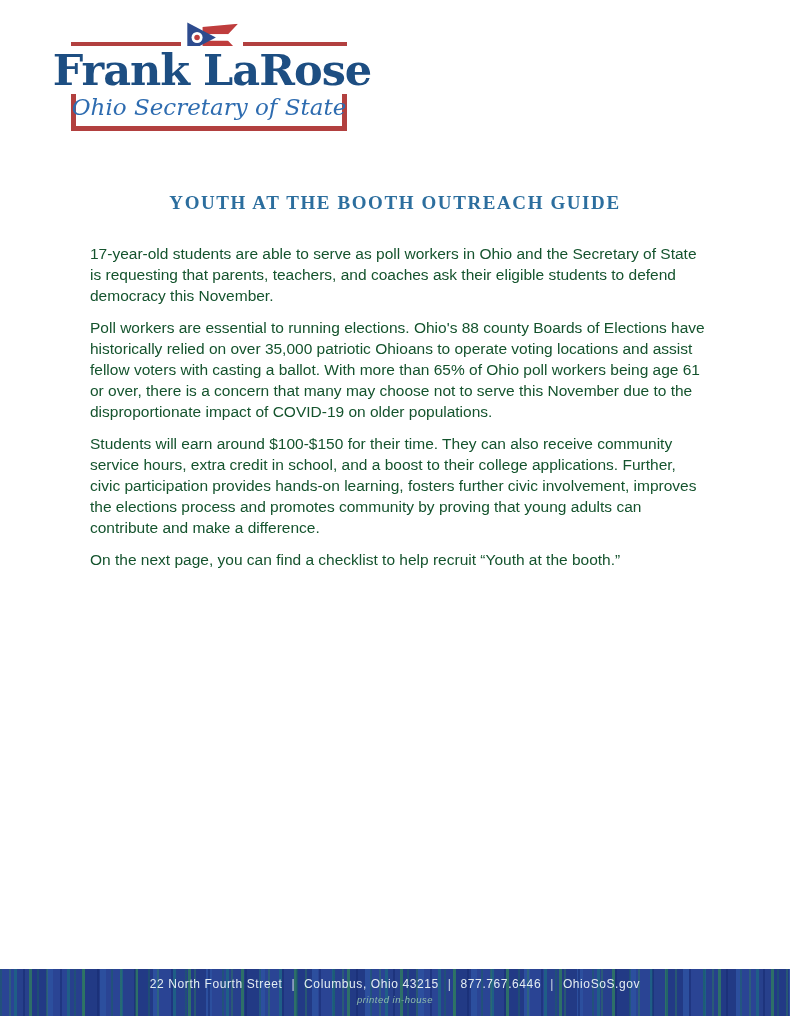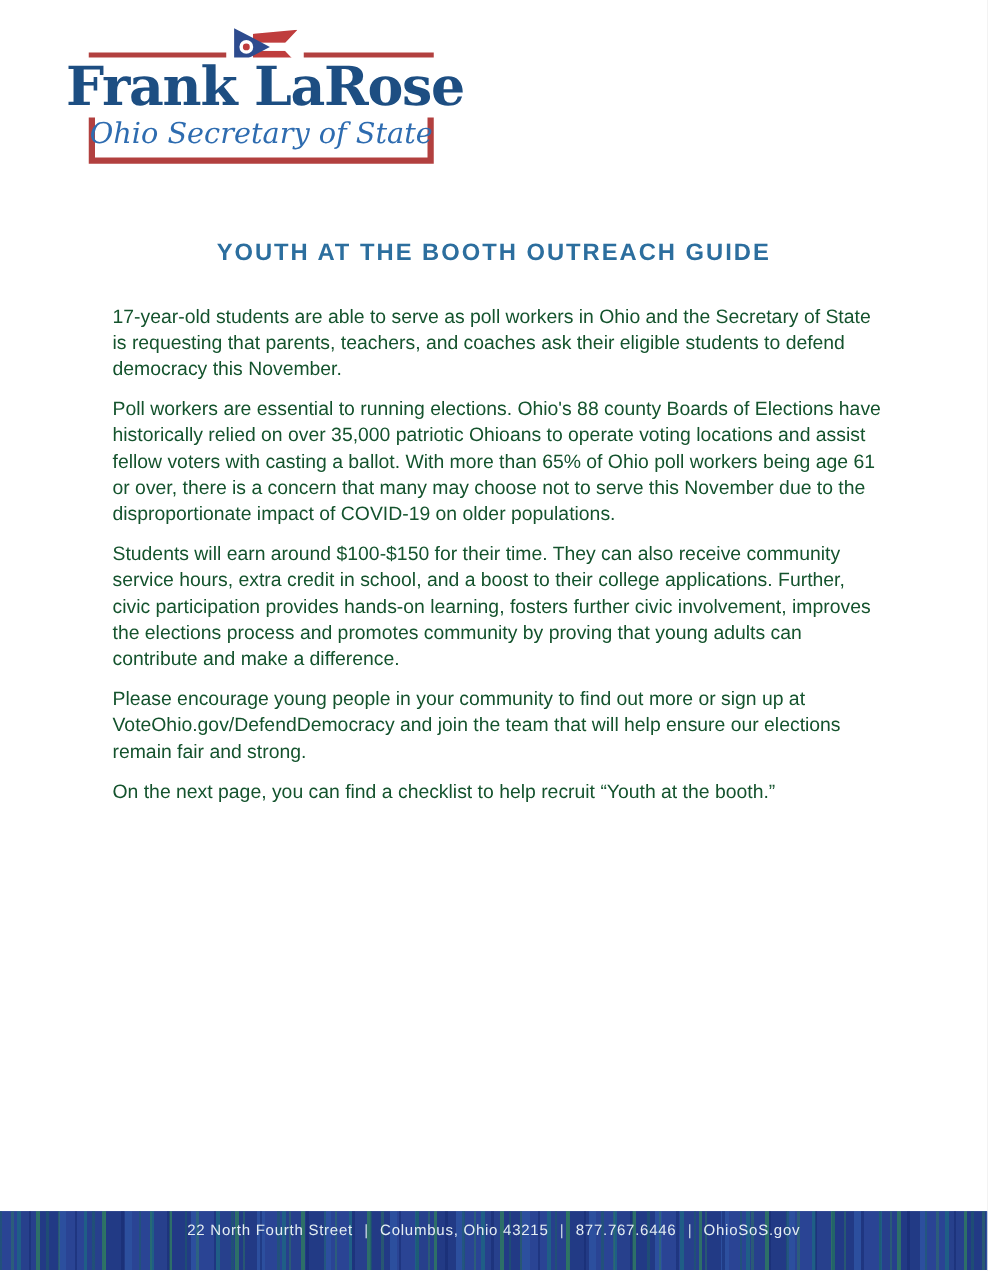--- a/index.html
+++ b/index.html
@@ -45,20 +45,21 @@
     color:#2e6cb0;
   }
 
   
   .doc-title {
     position:absolute; left:0; top:192px; width:790px;
     text-align:center;
     font-size:19px; font-weight:bold;
     letter-spacing:1.6px;
     color:#2c6e9e;
+    font-family:Liberation Serif, serif;
   }
   .paragraphs {
     position:absolute; left:90px; top:243px; width:620px;
     font-size:15.5px; line-height:21px;
     color:#14532d;
   }
   .paragraphs p { margin:0 0 11px 0; }
 
   
   .footer-band {
@@ -117,24 +118,24 @@
     <div class="logo-subtitle">Ohio Secretary of State</div>
   </header>
 
   <main>
     <h1 class="doc-title">YOUTH AT THE BOOTH OUTREACH GUIDE</h1>
 
     <div class="paragraphs">
       <p>17-year-old students are able to serve as poll workers in Ohio and the Secretary of State is requesting that parents, teachers, and coaches ask their eligible students to defend democracy this November.</p>
       <p>Poll workers are essential to running elections. Ohio's 88 county Boards of Elections have historically relied on over 35,000 patriotic Ohioans to operate voting locations and assist fellow voters with casting a ballot. With more than 65% of Ohio poll workers being age 61 or over, there is a concern that many may choose not to serve this November due to the disproportionate impact of COVID-19 on older populations.</p>
       <p>Students will earn around $100-$150 for their time. They can also receive community service hours, extra credit in school, and a boost to their college applications. Further, civic participation provides hands-on learning, fosters further civic involvement, improves the elections process and promotes community by proving that young adults can contribute and make a difference.</p>
-      <p>Please encourage young people in your community to find out more or sign up at VoteOhio.gov/DefendDemocracy and join the team that will help ensure our elections remain fair and strong.</p>
       <p>On the next page, you can find a checklist to help recruit “Youth at the booth.”</p>
     </div>
   </main>
 
   <footer class="footer-band">
     <div class="footer-line">
       <span>22 North Fourth Street</span><span class="sep">|</span><span>Columbus, Ohio  43215</span><span class="sep">|</span><span>877.767.6446</span><span class="sep">|</span><span>OhioSoS.gov</span>
     </div>
+    <div class="footer-note">printed in-house</div>
   </footer>
 
 </div>
 
 </body></html>

